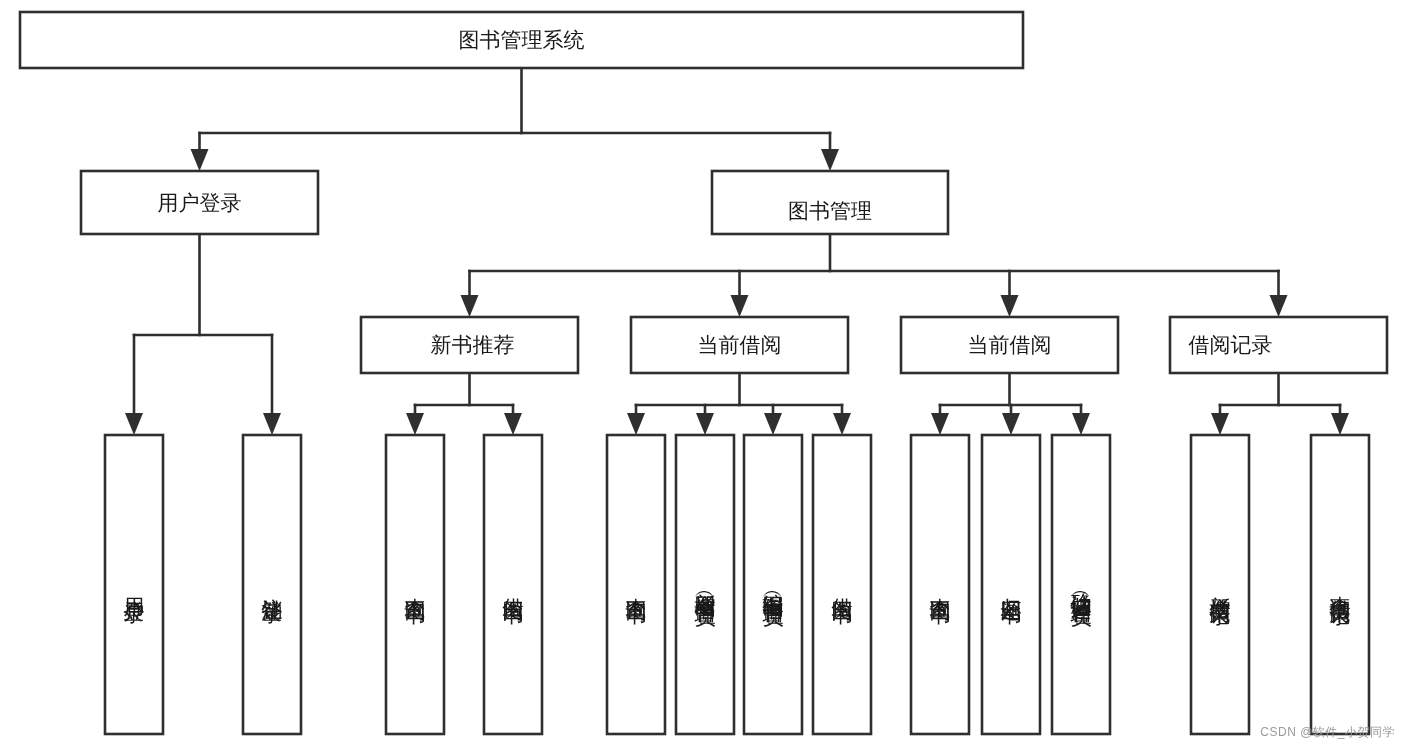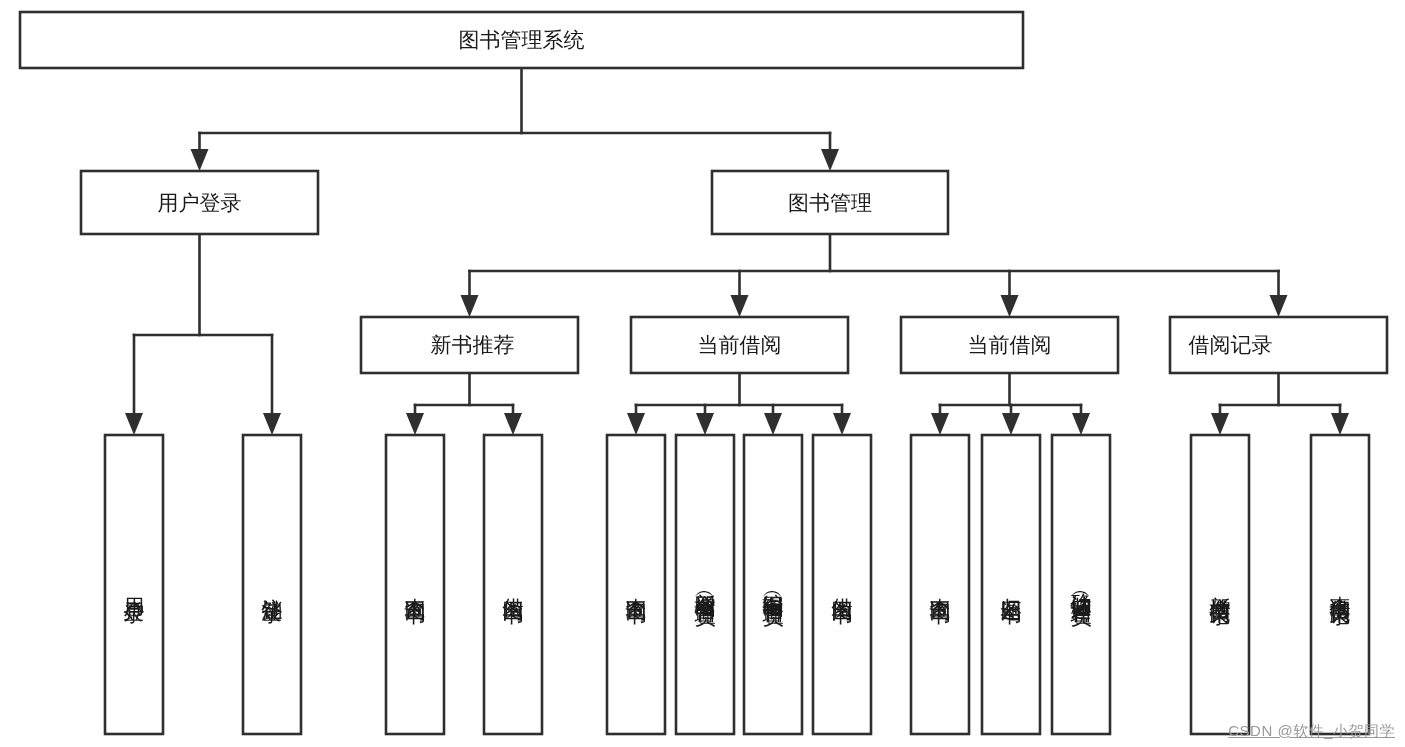--- a/index.html
+++ b/index.html
@@ -63,25 +63,24 @@
     justify-content: center;
     font-size: 21px;
     color: #1a1a1a;
     white-space: nowrap;
     pointer-events: none;
   }
   #watermark {
     position: absolute;
     right: 10px;
     bottom: 6px;
-    font-size: 15px;
+    font-size: 12px;
     color: #9a9a9a;
     font-family: "Liberation Sans", "DejaVu Sans", sans-serif;
     letter-spacing: 0.5px;
-    text-decoration: underline;
   }
 </style>
 </head>
 <body>
 
 <div id="diagram-root">
 
   <svg class="diagram" viewBox="0 0 1405 747">
     <g id="edges-layer">
         <path d="M 521.5 68 L 521.5 133" class="edge"></path>
@@ -157,21 +156,21 @@
         <rect x="982" y="435" width="58" height="299" class="node-box"></rect>
         <rect x="1052" y="435" width="58" height="299" class="node-box"></rect>
         <rect x="1191" y="435" width="58" height="299" class="node-box"></rect>
         <rect x="1311" y="435" width="58" height="299" class="node-box"></rect>
       </g>
   </svg>
 
   <div id="labels-layer">
       <div class="hlabel-wrap" style="left: 20px; top: 20px; width: 1003px; height: 40px;">图书管理系统</div>
       <div class="hlabel-wrap" style="left: 81px; top: 171px; width: 237px; height: 63px;">用户登录</div>
-      <div class="hlabel-wrap" style="left: 712px; top: 171px; width: 236px; height: 63px;">图书管理</div>
+      <div class="hlabel-wrap" style="left: 712px; top: 179px; width: 236px; height: 63px;">图书管理</div>
       <div class="hlabel-wrap" style="left: 361px; top: 317px; width: 223px; height: 56px;">新书推荐</div>
       <div class="hlabel-wrap" style="left: 631px; top: 317px; width: 217px; height: 56px;">当前借阅</div>
       <div class="hlabel-wrap" style="left: 901px; top: 317px; width: 217px; height: 56px;">当前借阅</div>
       <div class="hlabel-wrap" style="left: 1122px; top: 317px; width: 217px; height: 56px;">借阅记录</div>
       <div class="vlabel-wrap" style="left: 105px; top: 435px; width: 58px; height: 299px;">用户登录</div>
       <div class="vlabel-wrap" style="left: 243px; top: 435px; width: 58px; height: 299px;">注销登录</div>
       <div class="vlabel-wrap" style="left: 386px; top: 435px; width: 58px; height: 299px;">查询图书</div>
       <div class="vlabel-wrap" style="left: 484px; top: 435px; width: 58px; height: 299px;">借阅图书</div>
       <div class="vlabel-wrap" style="left: 607px; top: 435px; width: 58px; height: 299px;">查询图书</div>
       <div class="vlabel-wrap" style="left: 676px; top: 435px; width: 58px; height: 299px;">新增图书（管理员）</div>

